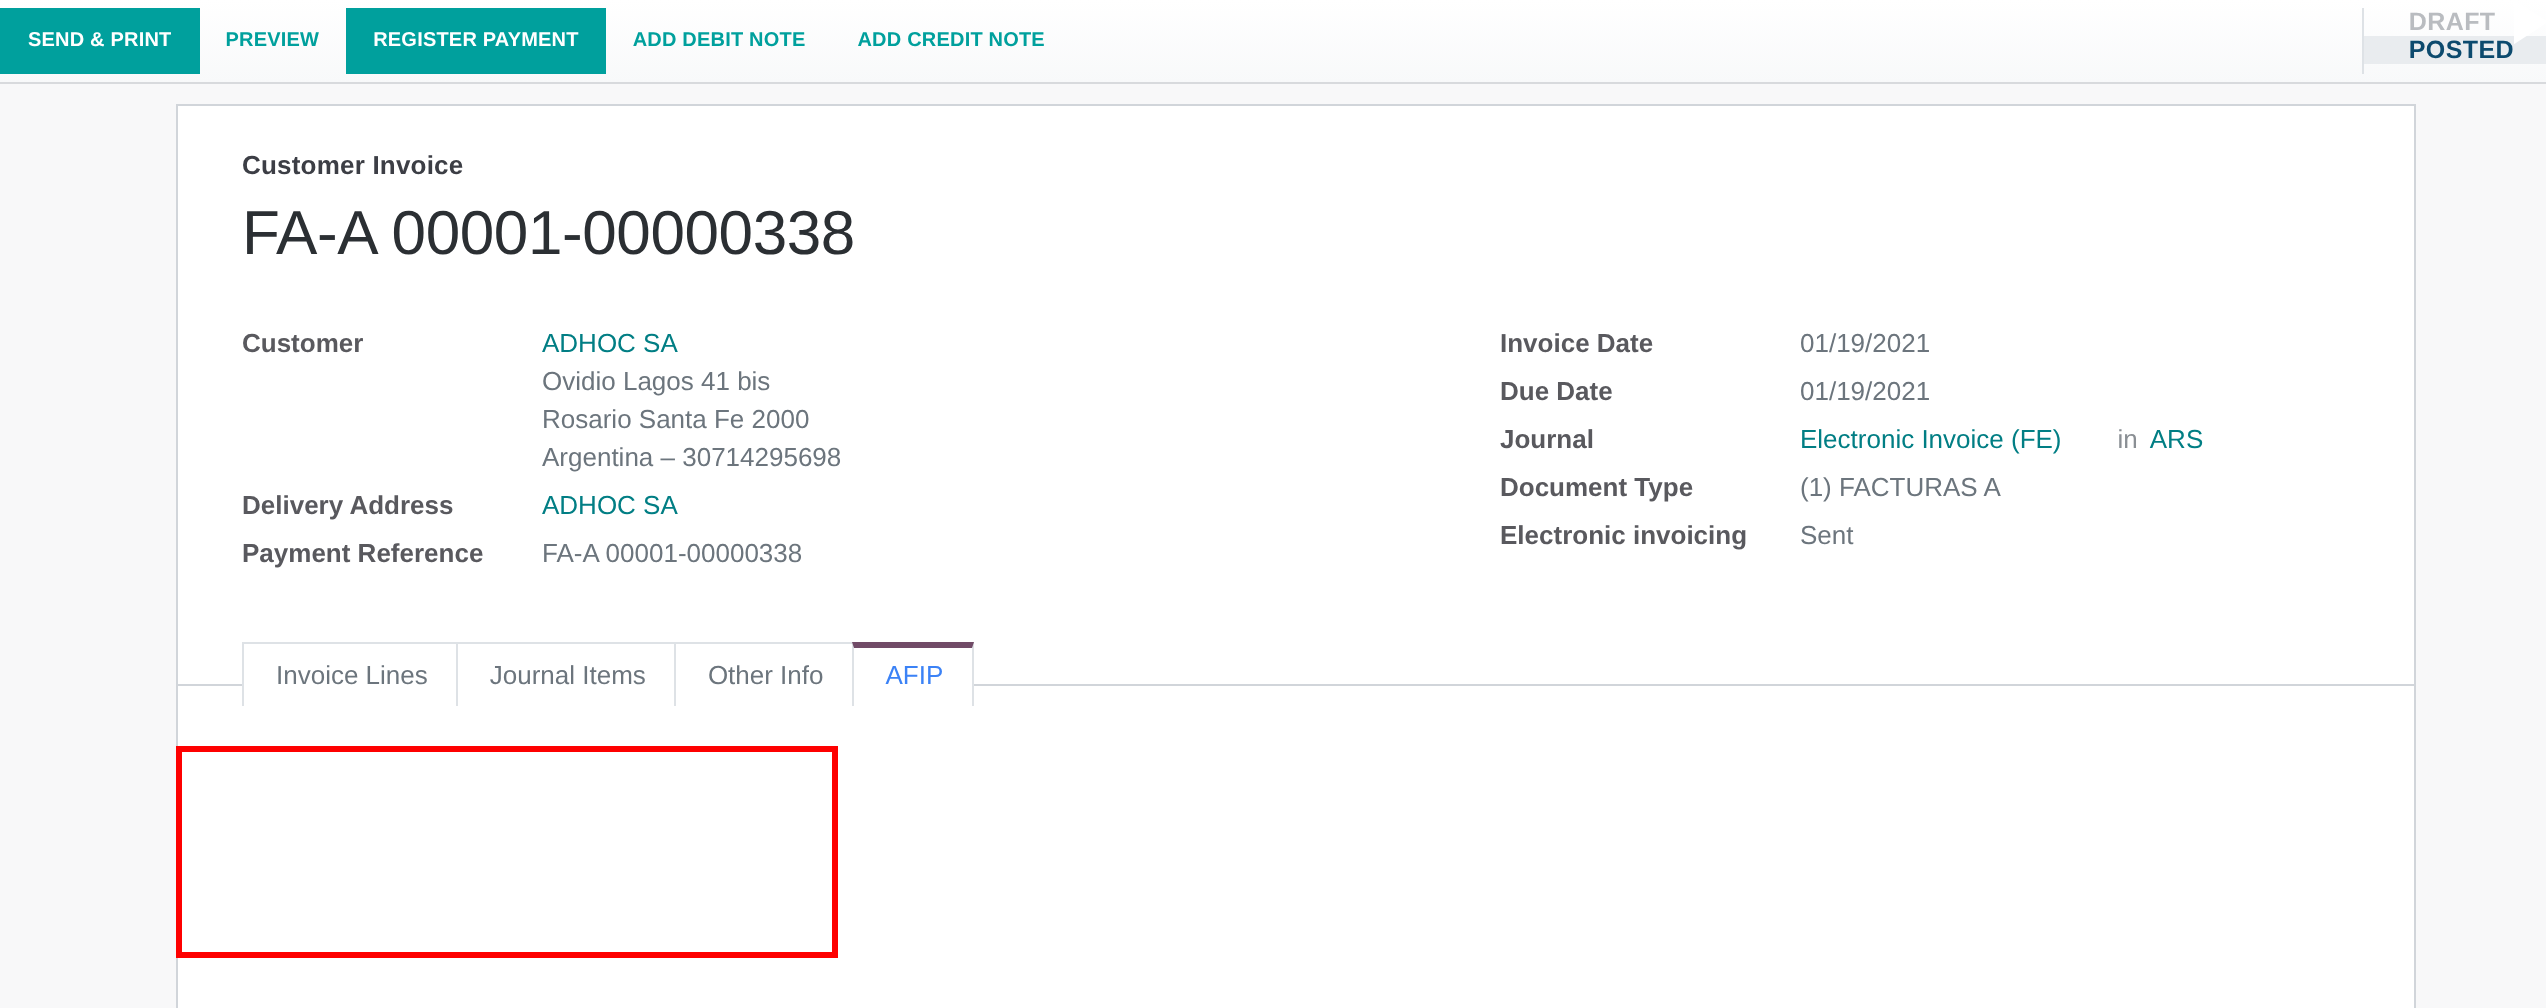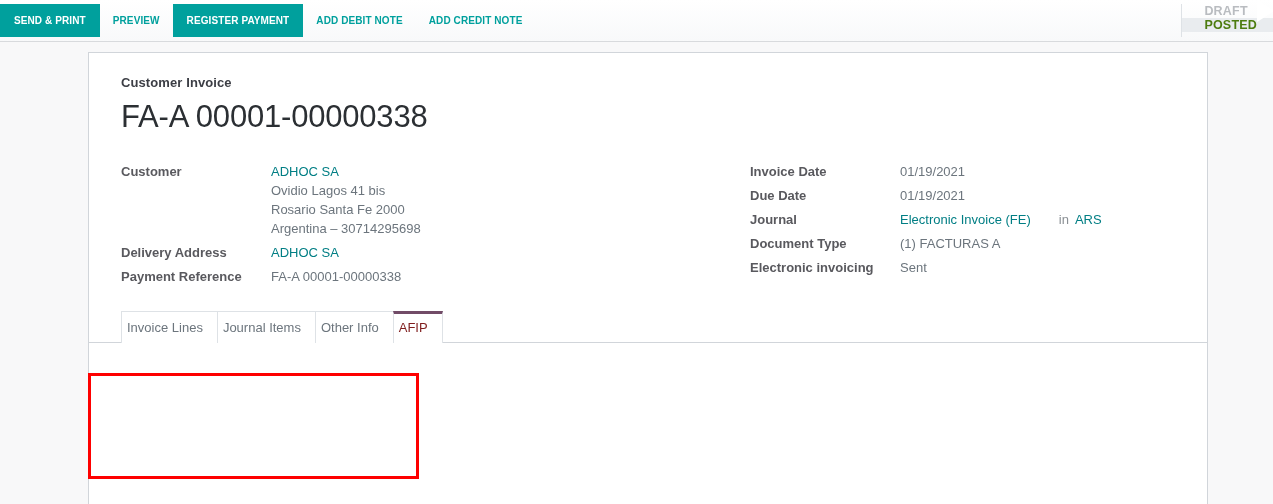--- a/index.html
+++ b/index.html
@@ -81,21 +81,21 @@
     font-weight: bold;
     text-transform: uppercase;
     letter-spacing: 0.2px;
     white-space: nowrap;
   }
   .status-pill.inactive {
     color: #b9bcc0;
     background: transparent;
   }
   .status-pill.active {
-    color: #4d7c0f;
+    color: #0c4a6e;
     background: #e9ecef;
   }
   
   .status-pill.active::before {
     content: "";
     position: absolute;
     left: 0;
     top: 0;
     bottom: 0;
     width: 18px;
@@ -187,37 +187,37 @@
     display: flex;
     align-items: flex-end;
     border-bottom: 1px solid #d1d5da;
     margin: 0 -32px;
     padding: 0 32px;
   }
 
   .tab {
     font-size: 13px;
     color: #6c757d;
-    padding: 8px 14px 8px 5px;
+    padding: 8px 14px 8px 16px;
     border: 1px solid transparent;
     border-bottom: none;
     margin-bottom: -1px;
     cursor: pointer;
     background: transparent;
     white-space: nowrap;
     position: relative;
-    top: 0;
+    top: 10px;
   }
   .tab + .tab { margin-left: -1px; }
   .tab:not(.active) {
     border-color: #dee2e6;
     background: #ffffff;
   }
   .tab.active {
-    color: #7f1d1d;
+    color: #3b82f6;
     background: #ffffff;
     border-color: #dee2e6;
     border-top: 3px solid #714b67;
     padding-top: 6px;
   }
 
   .tab-pane {
     padding: 14px 0 0 0;
   }
 

